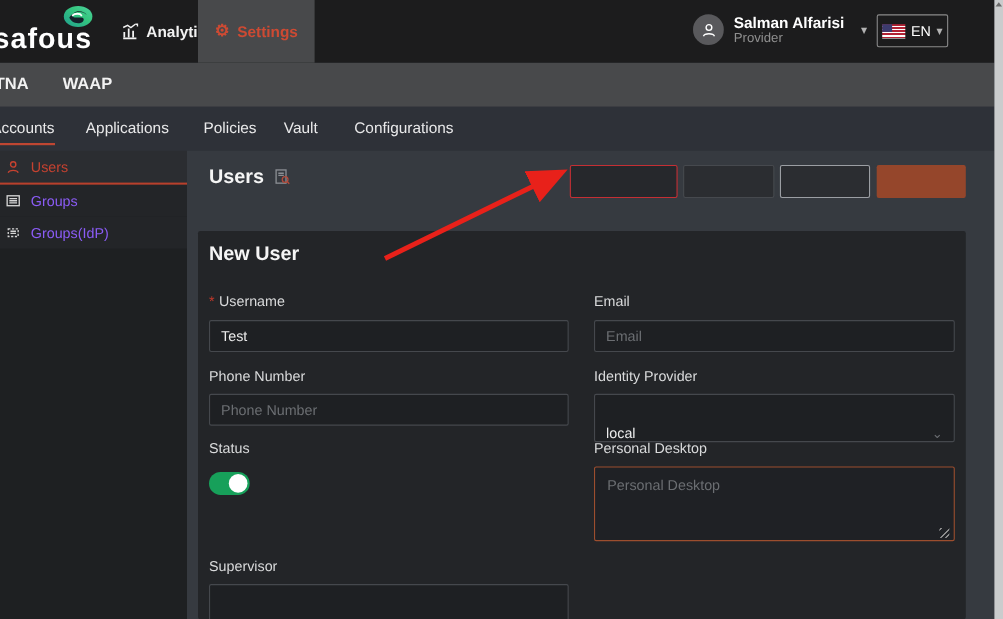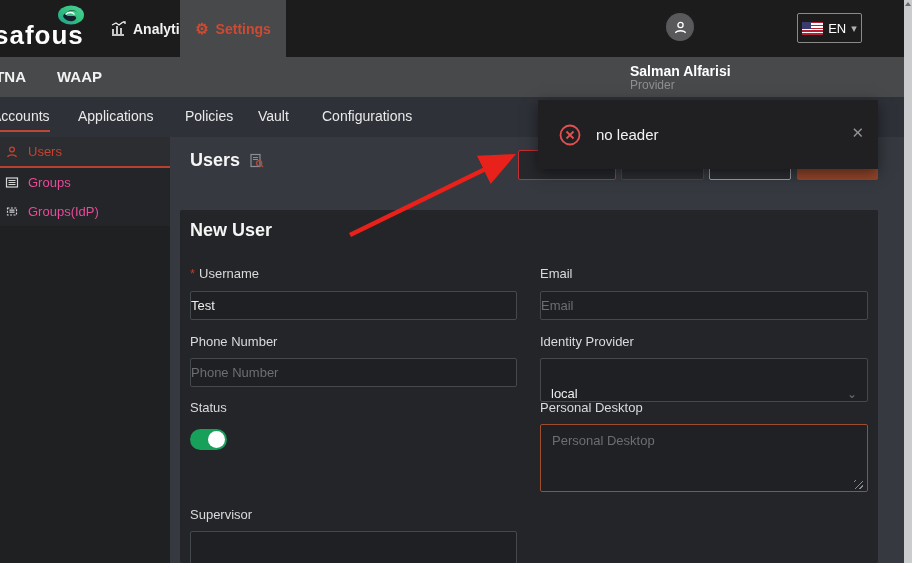--- a/index.html
+++ b/index.html
@@ -11,21 +11,21 @@
   .topbar{ position:absolute; left:0; top:0; width:904px; height:57px; background:#1c1c1d; z-index:5;}
   .logo-wrap{ position:absolute; left:-6px; top:2px; width:110px; height:55px;}
   .logo-swirl{ position:absolute; left:60px; top:3px;}
   .logo-text{ position:absolute; left:0px; top:18px; color:#fff; font-size:26px; font-weight:bold; letter-spacing:1px;}
   .nav-item{ position:absolute; top:0; height:57px; display:flex; align-items:center; gap:7px;
              color:#f2f2f2; font-size:14px; font-weight:bold; cursor:pointer;}
   .nav-analytics{ left:110px; }
   .nav-settings{ left:180px; width:106px; justify-content:center; background:#48494b; color:#cd4a33;}
   .nav-tenant{ left:300px; }
   .gear-glyph{ font-size:15px; line-height:1; }
-  .user-area{ position:absolute; left:630px; top:13px; display:flex; align-items:center; gap:23px;flex-direction:column;}
+  .user-area{ position:absolute; left:630px; top:13px; display:flex; align-items:center; gap:9px;}
   .avatar{ width:28px; height:28px; border-radius:50%; background:#59595c; display:flex; align-items:center; justify-content:center;}
   .user-name{ color:#fff; font-size:14px; font-weight:bold; line-height:15px;}
   .user-status{ color:#8f8f8f; font-size:12px; line-height:13px;}
   .caret{ color:#b2b2b2; font-size:11px; margin-left:6px;}
   .lang-box{ position:absolute; left:797px; top:13px; width:65px; height:30px; border:1px solid #8a8a8a;
              border-radius:2px; display:flex; align-items:center; justify-content:center; gap:5px;
              color:#fff; font-size:13px; cursor:pointer;}
   .flag{ position:relative; width:21px; height:13px;
          background:repeating-linear-gradient(180deg,#b22234 0 1.4px,#ffffff 1.4px 2.8px);}
   .flag::after{ content:""; position:absolute; left:0; top:0; width:9px; height:7px; background:#3c3b6e;}
@@ -40,39 +40,39 @@
   .row3{ position:absolute; left:0; top:97px; width:904px; height:40px; background:#2e3138; z-index:4;}
   .row3 .stab{ position:absolute; top:11px; font-size:14px; color:#e9e9ea; cursor:pointer;}
   .stab-accounts{ left:-8px; color:#bf4632; padding-bottom:6px; border-bottom:2px solid #bf4632;}
   .stab-applications{ left:78px;text-align:center; } .stab-policies{ left:185px; }
   .stab-vault{ left:258px; } .stab-configurations{ left:322px; }
 
   
   .sidebar{ position:absolute; left:0; top:137px; width:170px; bottom:0; background:#1e2022; z-index:3;}
   .side-item{ display:flex; align-items:center; gap:9px; padding-left:5px; font-size:13px; cursor:pointer;}
   .side-users{ height:31px; background:#2b2d31; color:#c64230; border-bottom:2px solid #b8402c;}
-  .side-groups,.side-groupsidp{ height:29px; background:#232528; color:#ec4899;}
+  .side-groups,.side-groupsidp{ height:29px; background:#232528; color:#8b5cf6;}
 
   
   .main{ position:absolute; left:170px; top:137px; width:734px; bottom:0; background:#363a40; z-index:2;}
   .page-title-row{ position:absolute; left:20px; top:13px; display:flex; align-items:center; gap:9px;}
   .page-title{ color:#f5f5f5; font-size:18px; font-weight:bold;}
   .action-btn{ position:absolute; top:13px; height:30px; border-radius:2px; background:#2b2d31; cursor:pointer;}
   .btn-1{ left:348px; width:98px; border:1px solid #c52f34; background:#26282c;}
   .btn-2{ left:451px; width:83px; border:1px solid #46494e;}
   .btn-3{ left:539px; width:82px; border:1px solid #9b9ea3;}
   .btn-4{ left:627px; width:81px; border:none; background:#95462b;}
 
   
   .card{ position:absolute; left:10px; top:73px; width:698px; bottom:0; background:#232528; border-radius:2px;}
   .form-title{ position:absolute; left:10px; top:10px; color:#f5f5f5; font-size:18px; font-weight:bold;}
   .f-label{ position:absolute; color:#d9dadb; font-size:13px;}
   .req{ color:#c0392b; margin-right:4px;}
   .f-input{ position:absolute; height:29px; background:#1e2023; border:1px solid #45484d; border-radius:2px;
-            color:#ececec; font-size:13px; padding:0 0; font-family:"Liberation Sans", sans-serif; outline:none;}
+            color:#ececec; font-size:13px; padding:0 10px; font-family:"Liberation Sans", sans-serif; outline:none;}
   .f-input::placeholder{ color:#6b6e72; opacity:1;}
   .col-l{ left:10px; width:327px;} .col-r{ left:360px; width:328px;}
   .sel{ position:absolute; height:44px; background:#1e2023; border:1px solid #45484d; border-radius:2px;
         display:flex; align-items:flex-end; padding:0 10px; font-size:13px; cursor:pointer;}
   .sel .sel-val{ color:#ececec;} .sel .sel-ph{ color:#6b6e72;}
   .sel .chev{ margin-left:auto; color:#6b6e72; font-size:12px;}
   .toggle{ position:absolute; left:10px; top:219px; width:37px; height:21px; border-radius:11px;
            background:#17a05a; cursor:pointer;}
   .toggle .knob{ position:absolute; right:2px; top:2px; width:17px; height:17px; border-radius:50%; background:#fff;}
   .ta{ position:absolute; left:360px; top:214px; width:328px; height:68px; background:#1f2125;
@@ -253,30 +253,20 @@
       <span class="resize-grip"></span>
 
       <div class="f-label" style="left:10px; top:297px;">Supervisor</div>
       <div class="sel col-l" style="top:321px;">
         <span class="sel-ph">-</span>
         <span class="chev">⌄</span>
       </div>
     </div>
   </div>
 
-  <div class="toast">
-    <span class="err-ic">
-      <svg width="24" height="24" viewBox="0 0 24 24" fill="none" stroke="#e25050" stroke-width="1.8">
-        <circle cx="12" cy="12" r="9.5"></circle>
-          <path d="M8.5 8.5l7 7M15.5 8.5l-7 7"></path>
-      </svg>
-    </span>
-    <span class="toast-msg">no leader</span>
-    <span class="toast-close">✕</span>
-  </div>
 
   <svg class="anno" width="250" height="110">
     <defs>
       <marker id="ah" markerWidth="9" markerHeight="8" refX="6.5" refY="3.5" orient="auto">
         <polygon points="0 0, 8 3.5, 0 7" fill="#e8211a"></polygon>
       </marker>
     </defs>
     <line x1="60" y1="95" x2="220" y2="17" stroke="#e8211a" stroke-width="4.5" marker-end="url(#ah)"></line>
   </svg>
 

